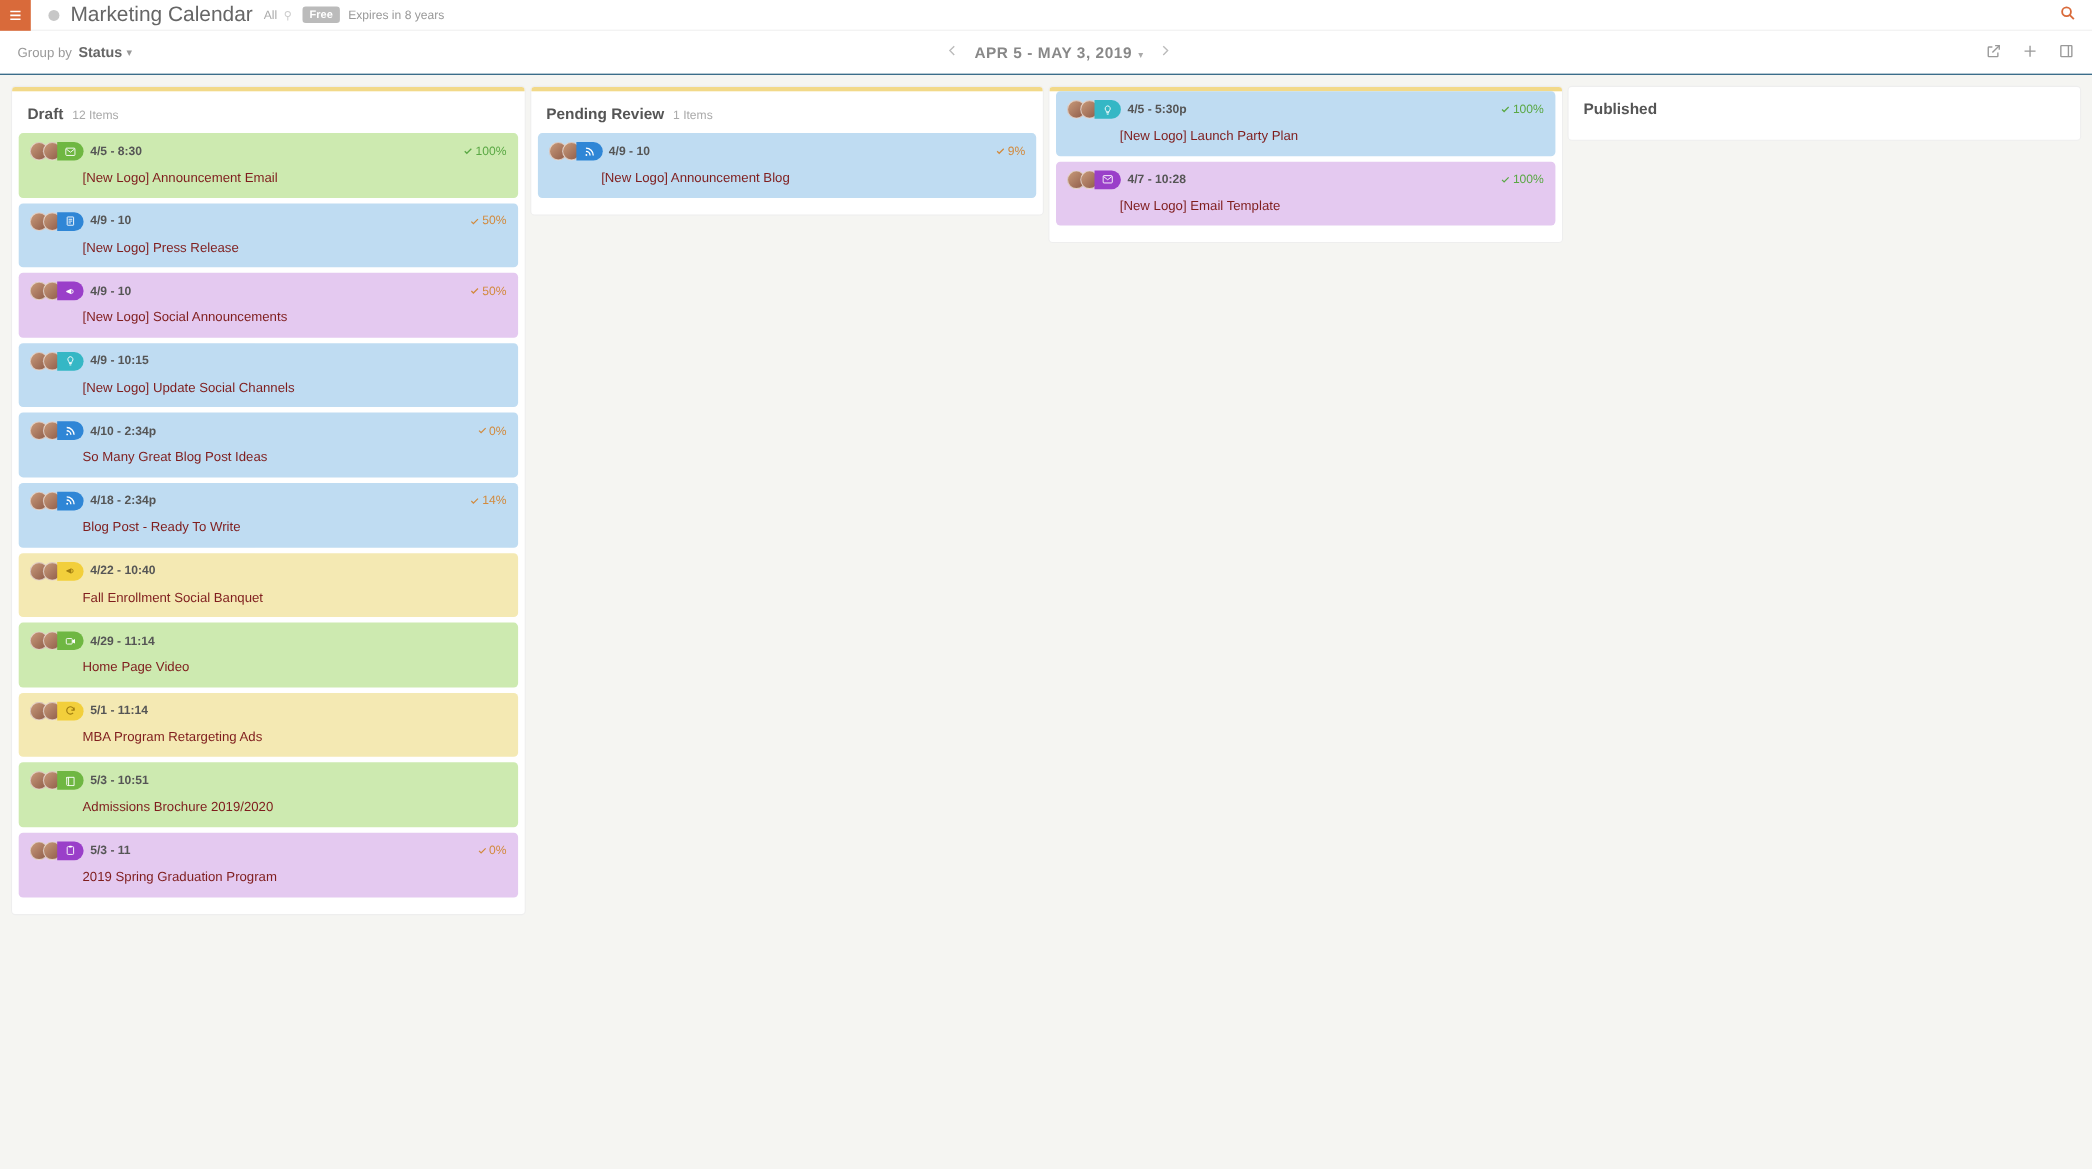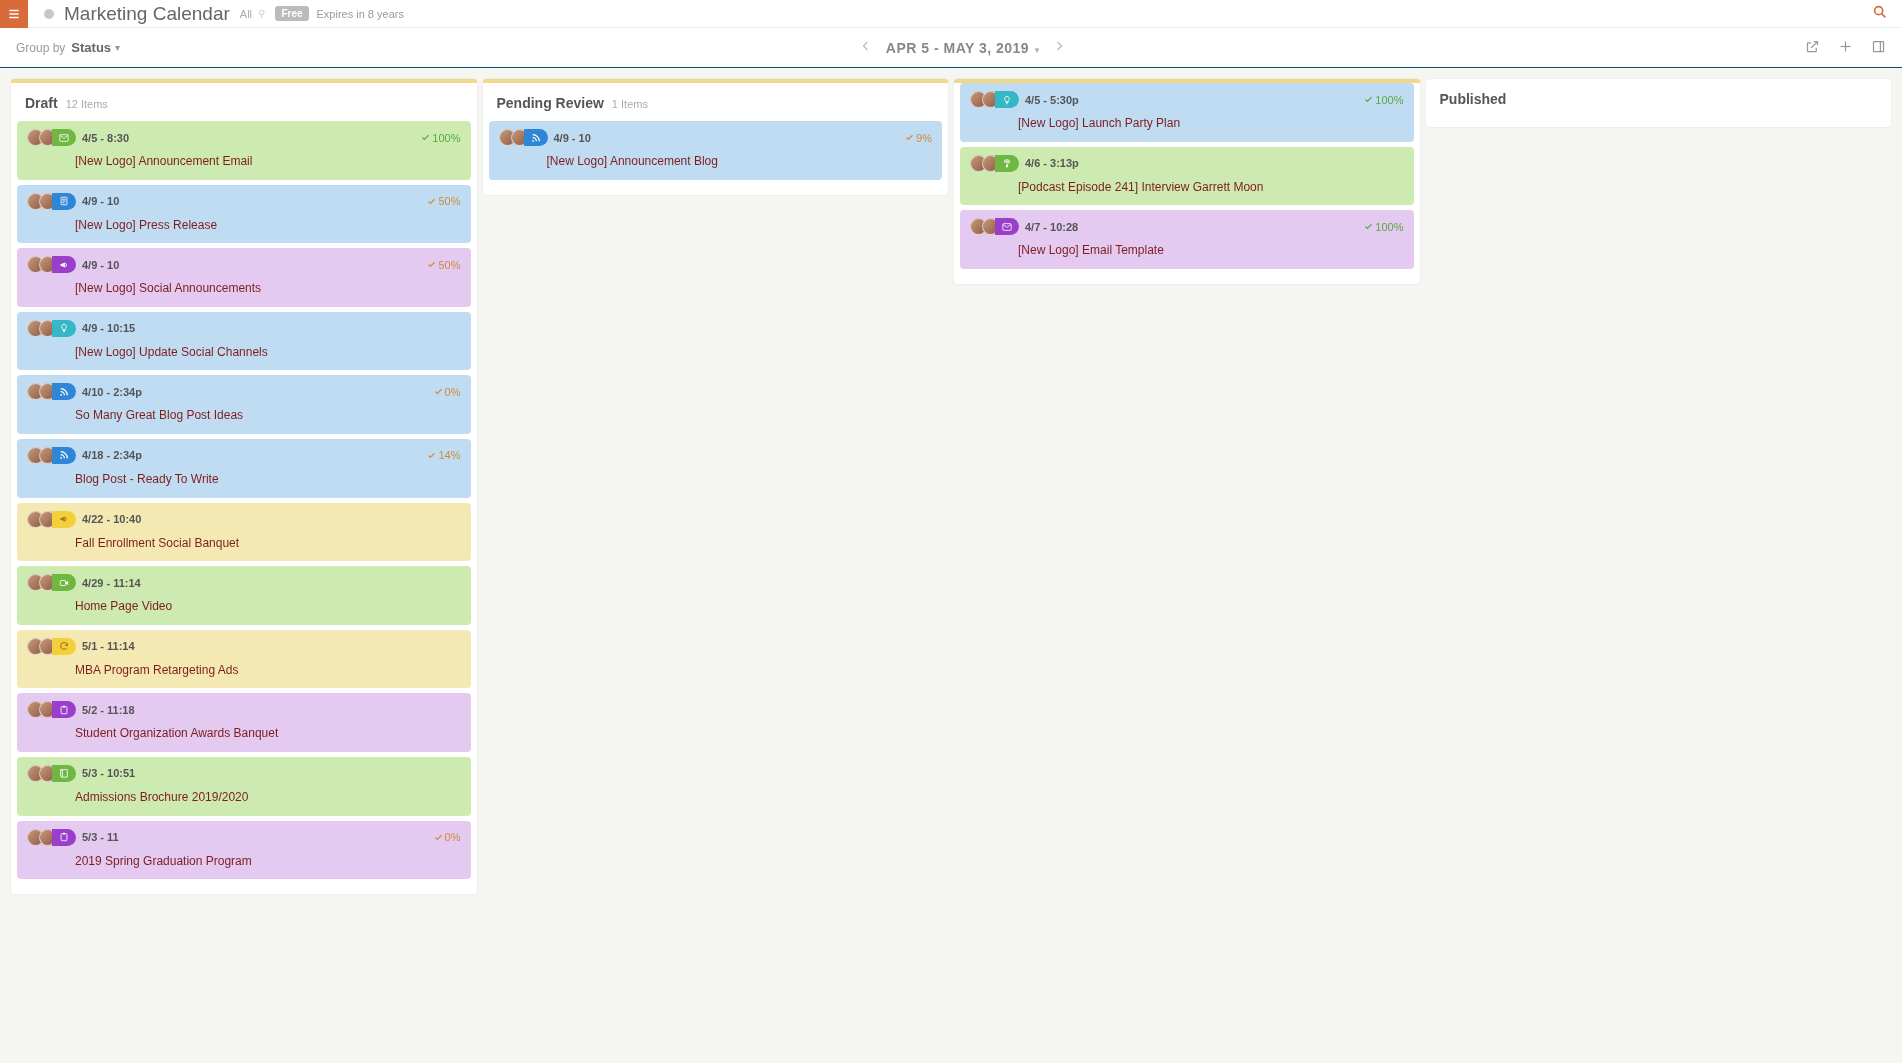--- a/index.html
+++ b/index.html
@@ -410,36 +410,20 @@
             <div class="type-pill pill-yellow">
               <svg viewBox="0 0 24 24">
                 <use href="#i-refresh"></use>
               </svg>
             </div>
             <span class="card-date">5/1 - 11:14</span>
             <div class="card-top-spacer"></div>
           </div>
           <div class="card-title">MBA Program Retargeting Ads</div>
         </div>
-        <div class="card card-purple">
-          <div class="card-top">
-            <div class="avatar-stack">
-              <div class="avatar"></div>
-              <div class="avatar"></div>
-            </div>
-            <div class="type-pill pill-purple">
-              <svg viewBox="0 0 24 24">
-                <use href="#i-clip"></use>
-              </svg>
-            </div>
-            <span class="card-date">5/2 - 11:18</span>
-            <div class="card-top-spacer"></div>
-          </div>
-          <div class="card-title">Student Organization Awards Banquet</div>
-        </div>
         <div class="card card-green">
           <div class="card-top">
             <div class="avatar-stack">
               <div class="avatar"></div>
               <div class="avatar"></div>
             </div>
             <div class="type-pill pill-green">
               <svg viewBox="0 0 24 24">
                 <use href="#i-book"></use>
               </svg>
@@ -522,36 +506,20 @@
             <div class="card-top-spacer"></div>
             <span class="card-progress prog-green">
               <svg viewBox="0 0 24 24">
                 <use href="#i-check"></use>
               </svg>
               <span>100%</span>
             </span>
           </div>
           <div class="card-title">[New Logo] Launch Party Plan</div>
         </div>
-        <div class="card card-green">
-          <div class="card-top">
-            <div class="avatar-stack">
-              <div class="avatar"></div>
-              <div class="avatar"></div>
-            </div>
-            <div class="type-pill pill-green">
-              <svg viewBox="0 0 24 24">
-                <use href="#i-podcast"></use>
-              </svg>
-            </div>
-            <span class="card-date">4/6 - 3:13p</span>
-            <div class="card-top-spacer"></div>
-          </div>
-          <div class="card-title">[Podcast Episode 241] Interview Garrett Moon</div>
-        </div>
         <div class="card card-purple">
           <div class="card-top">
             <div class="avatar-stack">
               <div class="avatar"></div>
               <div class="avatar"></div>
             </div>
             <div class="type-pill pill-purple">
               <svg viewBox="0 0 24 24">
                 <use href="#i-mail"></use>
               </svg>

